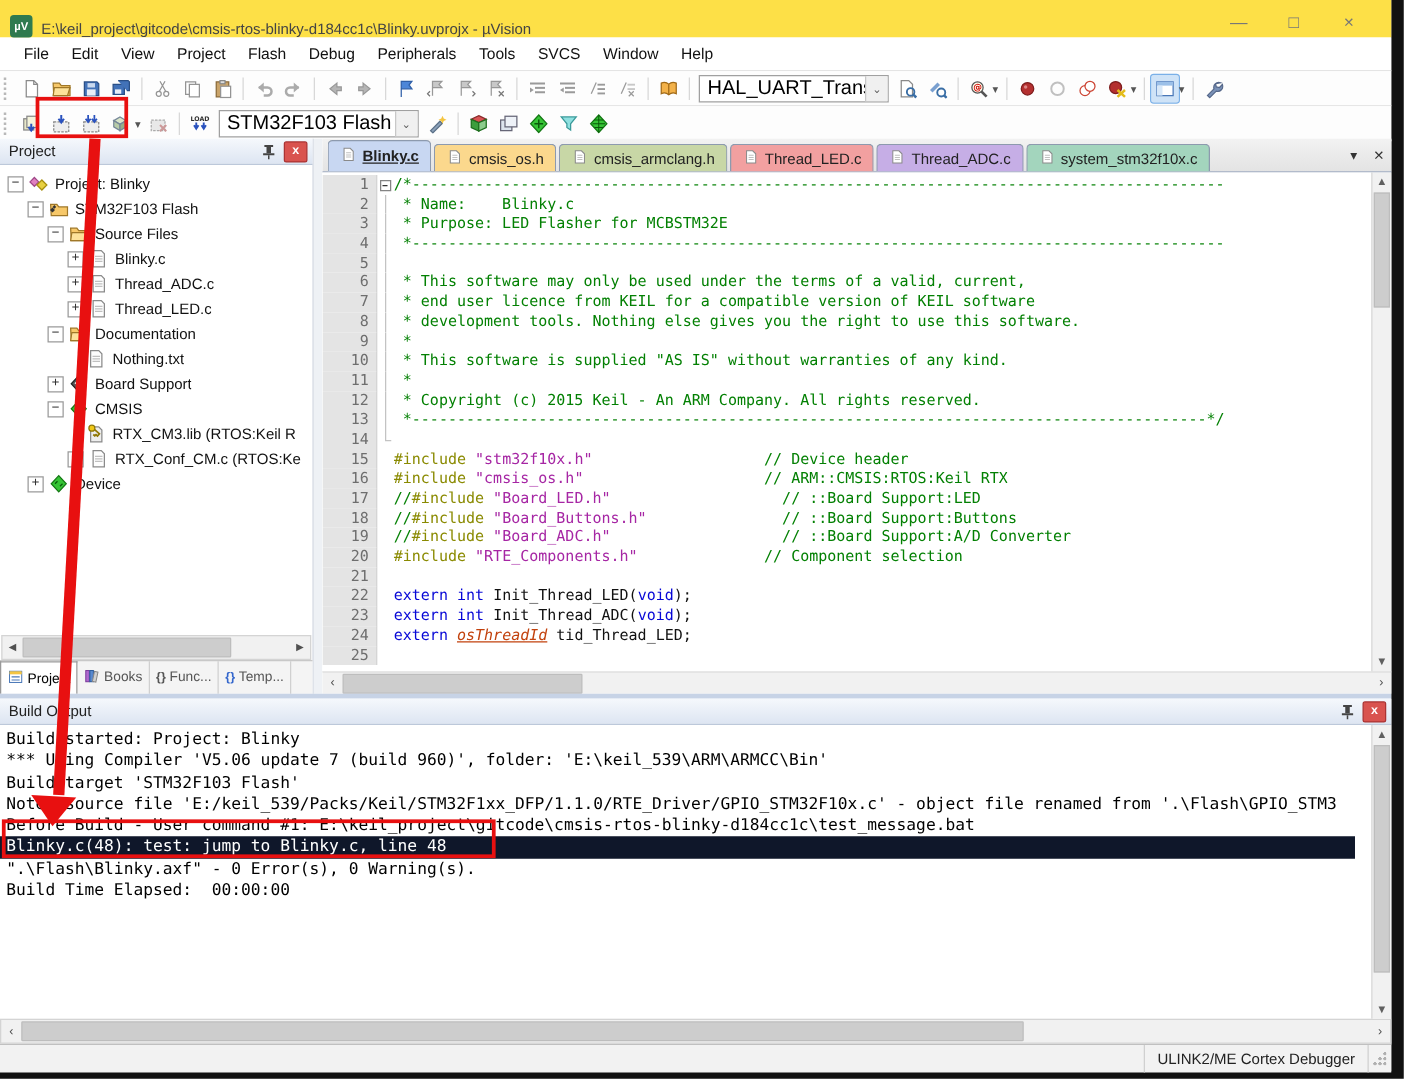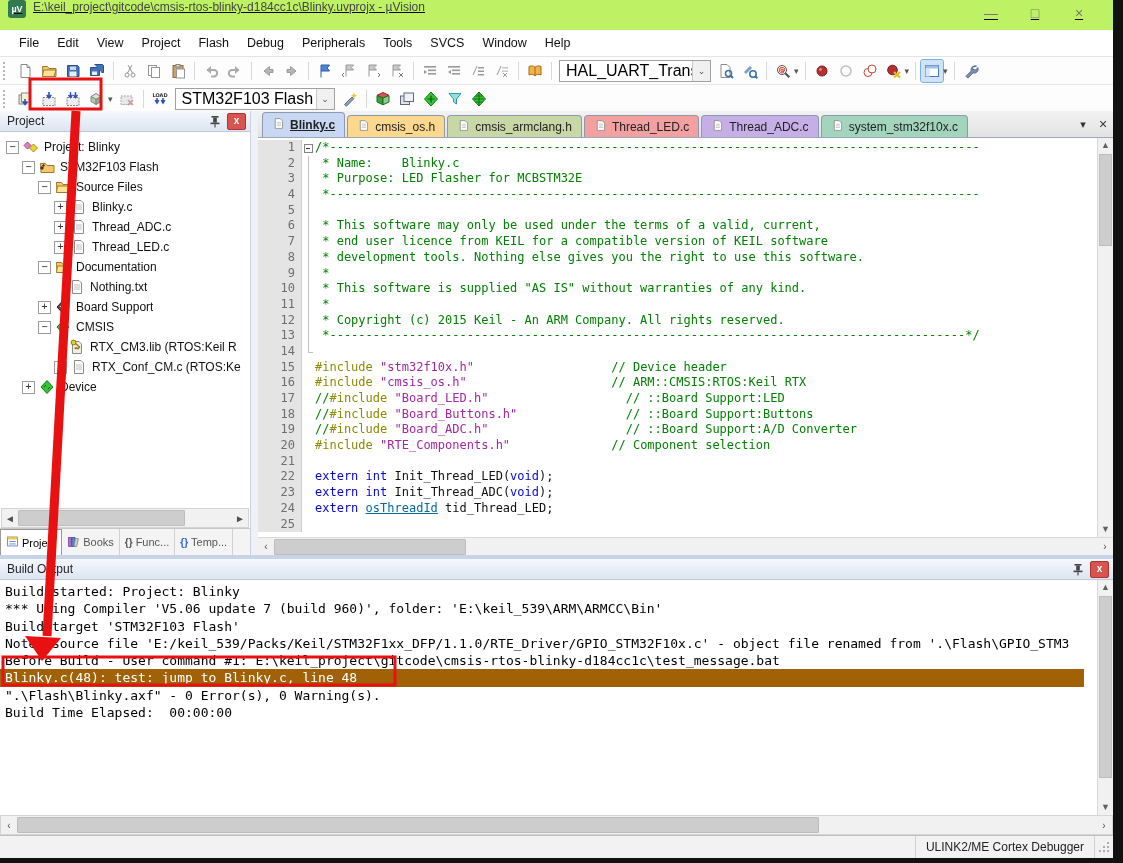--- a/index.html
+++ b/index.html
@@ -1,21 +1,21 @@
 <!DOCTYPE html>
 <html><head>
 <meta charset="utf-8">
 <style>
   html,body{margin:0;padding:0;}
   body{width:1123px;height:863px;background:#111;position:relative;overflow:hidden;
        font-family:"Liberation Sans",sans-serif;-webkit-font-smoothing:antialiased;}
   .window{position:absolute;left:0;top:0;width:1113px;height:857px;background:#fff;}
 
   
-  .titlebar{height:30px;display:flex;align-items:flex-start;background:#bef264;text-decoration:underline;}
+  .titlebar{height:30px;display:flex;align-items:flex-end;background:#fde047;}
   .app-logo{width:18px;height:18px;margin:0 7px 0 8px;background:#2f7a4f;border-radius:3px;
             color:#fff;font:bold 9px/18px "Liberation Sans",sans-serif;text-align:center;flex:none;}
   .title-text{font-size:12px;color:#444;flex:1;white-space:nowrap;overflow:hidden;}
   .winbtns{display:flex;align-items:center;margin-right:12px;}
   .winbtn{width:44px;height:26px;text-align:center;line-height:26px;font-size:14px;color:#777;}
 
   
   .menubar{height:26px;display:flex;align-items:center;padding-left:10px;background:#fff;
            border-bottom:1px solid #e4e4e4;}
   .menu-item{font-size:12.5px;color:#111;padding:4px 9px;}
@@ -80,21 +80,21 @@
   .cline .num{width:37px;flex:none;background:#e4e4e4;color:#6e6e6e;text-align:right;padding-right:6px;
               border-right:1px solid #cfcfcf;}
   .cline .fold{width:13px;flex:none;position:relative;background:#fff;}
   .f-open::before{content:"";position:absolute;left:2px;top:4px;width:7px;height:7px;border:1px solid #848484;background:#fff;}
   .f-open::after{content:"";position:absolute;left:4px;top:8px;width:4px;height:1px;background:#333;}
   .f-line::before{content:"";position:absolute;left:6px;top:0;bottom:0;border-left:1px solid #c3c3c3;}
   .f-end::before{content:"";position:absolute;left:6px;top:0;height:8px;border-left:1px solid #c3c3c3;}
   .f-end::after{content:"";position:absolute;left:6px;top:8px;width:5px;height:1px;background:#c3c3c3;}
   .code-txt{overflow:hidden;}
   .s-com{color:#038003;} .s-dir{color:#8a8a00;} .s-str{color:#a626a4;}
-  .s-kw{color:#0606d6;} .s-typ{color:#0369a1;text-decoration:underline;} .s-pl{color:#111;}
+  .s-kw{color:#0606d6;} .s-typ{color:#c2410c;text-decoration:underline;font-style:italic;} .s-pl{color:#111;}
 
   .vscroll{width:15px;flex:none;background:#f1f1f1;border-left:1px solid #d8d8d8;position:relative;}
   .vs-arrow{height:15px;text-align:center;font-size:9px;color:#606060;line-height:15px;}
   .vs-thumb{position:absolute;left:1px;right:1px;background:#cdcdcd;border:1px solid #bdbdbd;}
 
   .ed-hscroll{height:17px;display:flex;align-items:center;background:#f1f1f1;border-top:1px solid #d8d8d8;}
 
   
   .splitter-h{position:absolute;top:555px;left:0;width:1113px;height:4px;background:#c7d3e6;}
   .buildpanel{position:absolute;top:559px;left:0;width:1113px;height:276px;display:flex;flex-direction:column;background:#fff;}
@@ -702,21 +702,21 @@
       </span>
       <span class="closebtn">x</span>
     </div>
     <div class="bo-body">
       <div class="bo-lines" id="bolines">
           <div class="boline">Build started: Project: Blinky</div>
           <div class="boline">*** Using Compiler 'V5.06 update 7 (build 960)', folder: 'E:\keil_539\ARM\ARMCC\Bin'</div>
           <div class="boline">Build target 'STM32F103 Flash'</div>
           <div class="boline">Note: source file 'E:/keil_539/Packs/Keil/STM32F1xx_DFP/1.1.0/RTE_Driver/GPIO_STM32F10x.c' - object file renamed from '.\Flash\GPIO_STM3</div>
           <div class="boline">Before Build - User command #1: E:\keil_project\gitcode\cmsis-rtos-blinky-d184cc1c\test_message.bat</div>
-          <div class="boline hl" style="background: #a16207;">Blinky.c(48): test: jump to Blinky.c, line 48</div>
+          <div class="boline hl" style="background: #0f172a;">Blinky.c(48): test: jump to Blinky.c, line 48</div>
           <div class="boline">".\Flash\Blinky.axf" - 0 Error(s), 0 Warning(s).</div>
           <div class="boline">Build Time Elapsed:  00:00:00</div>
         </div>
       <div class="vscroll">
         <div class="vs-arrow">▲</div>
         <div class="vs-thumb" style="top:16px;height:180px"></div>
         <div class="vs-arrow" style="position:absolute;bottom:0;left:0;right:0">▼</div>
       </div>
     </div>
     <div class="hscroll" style="margin:0">

